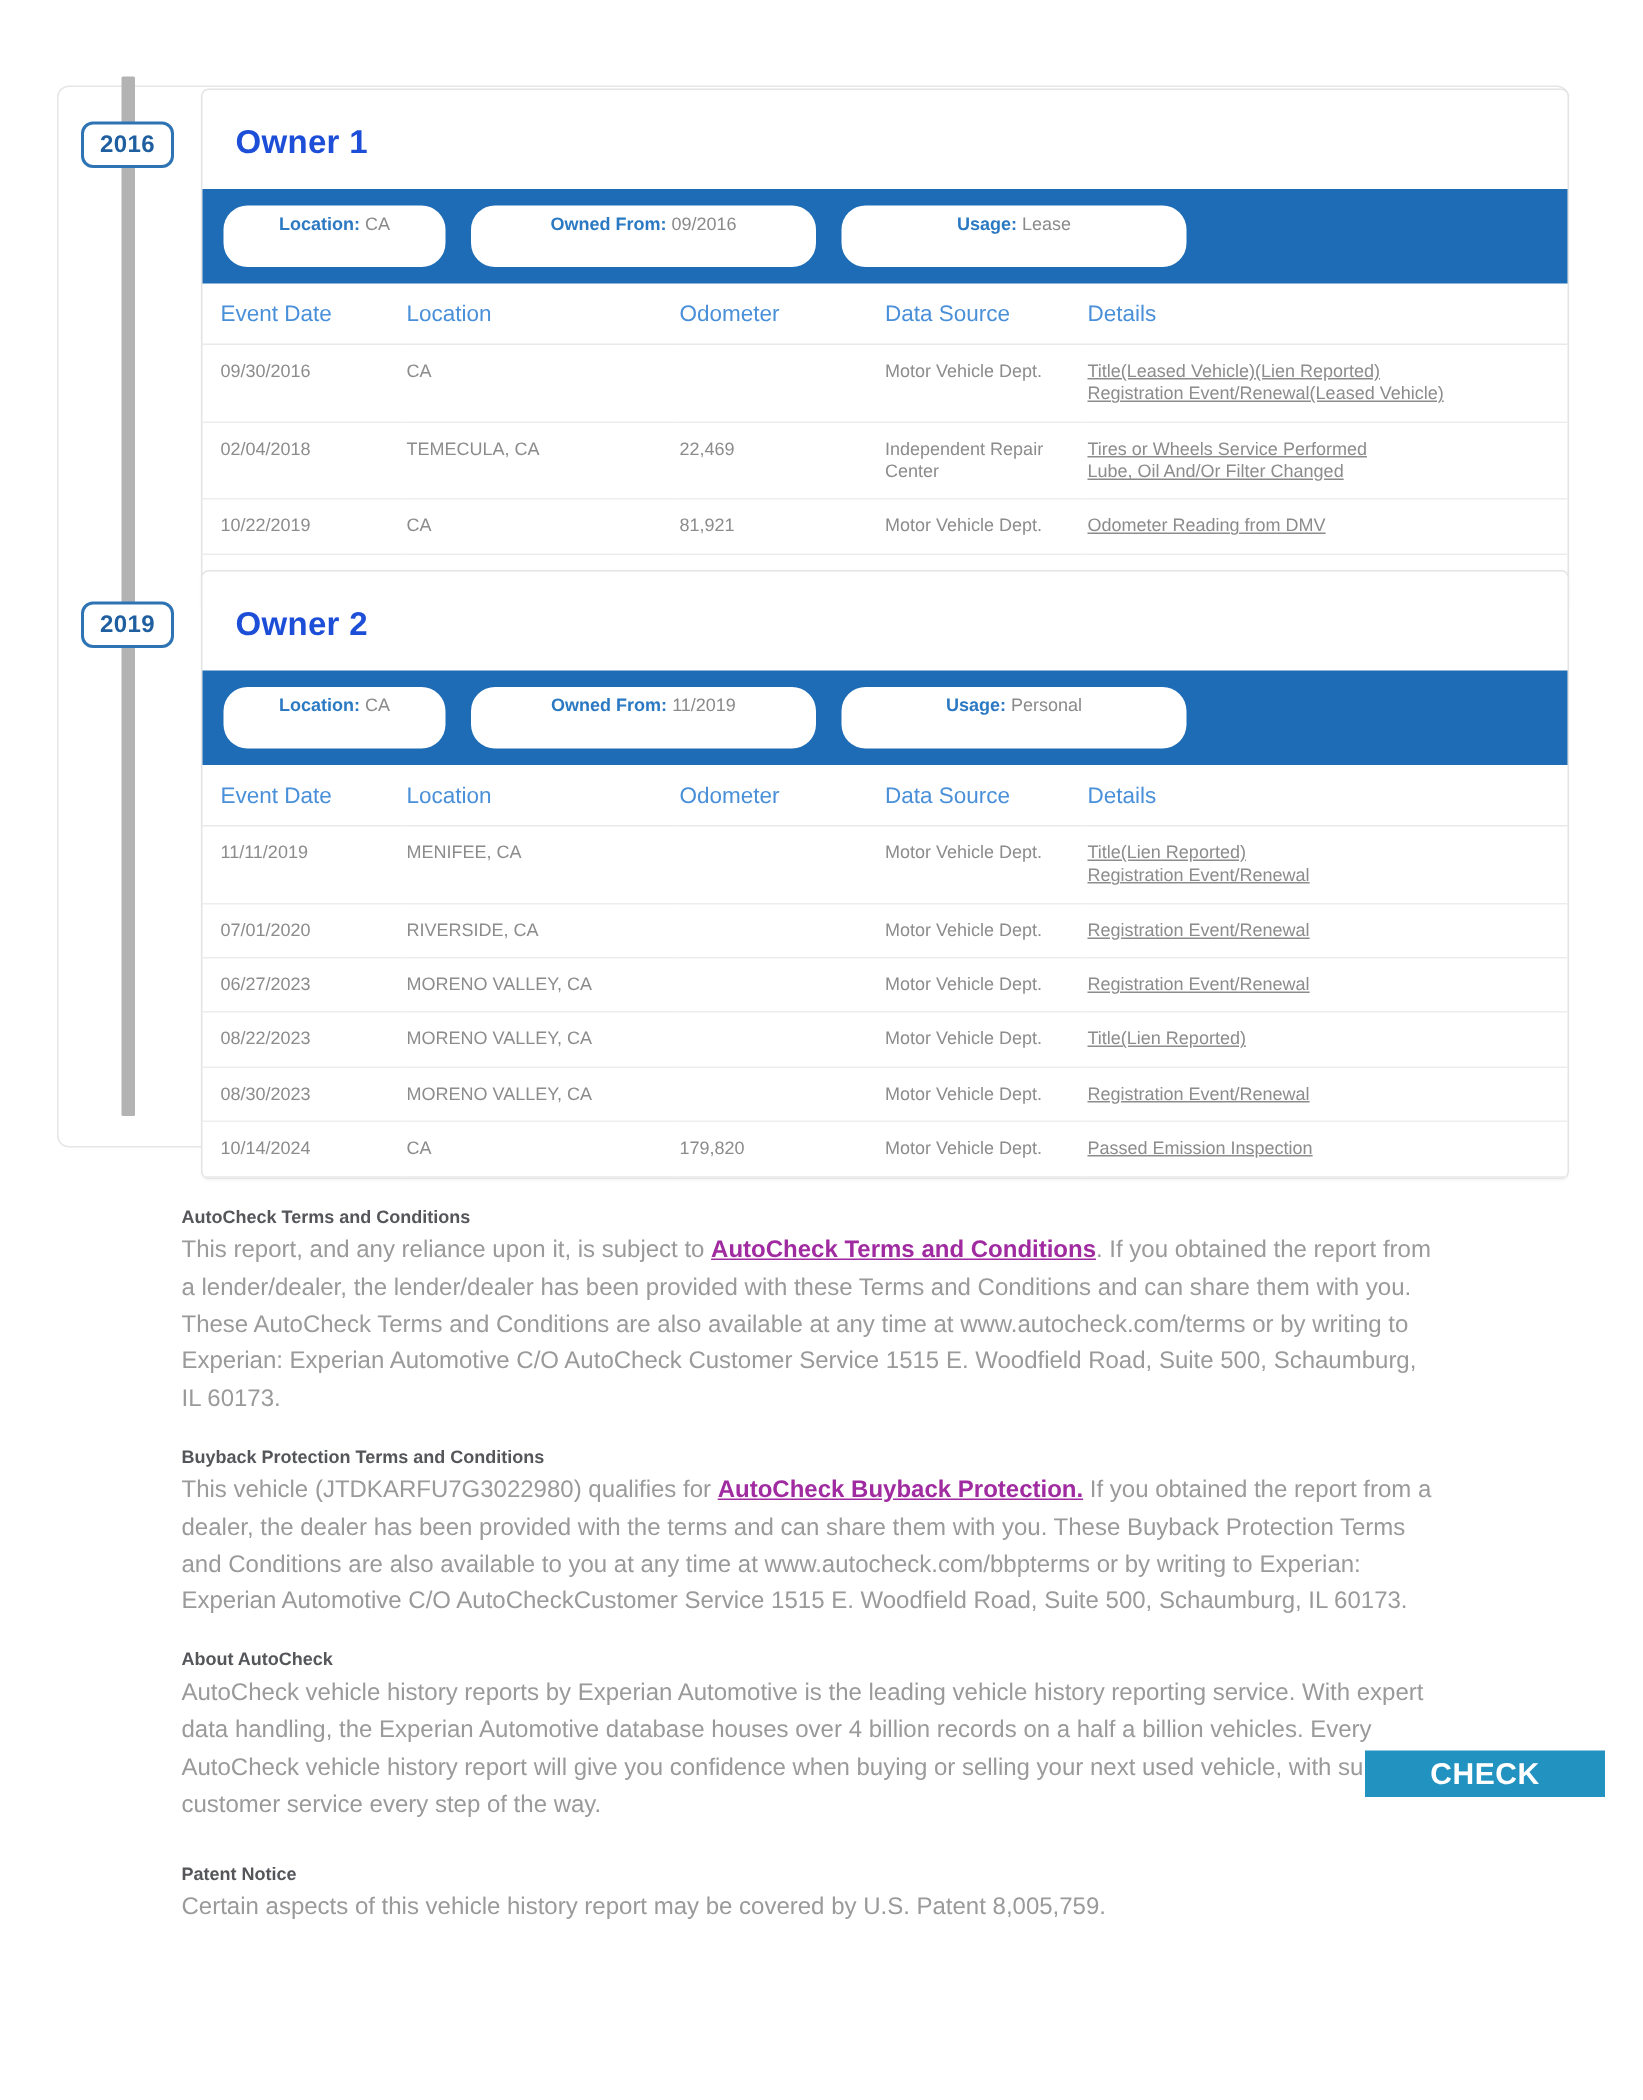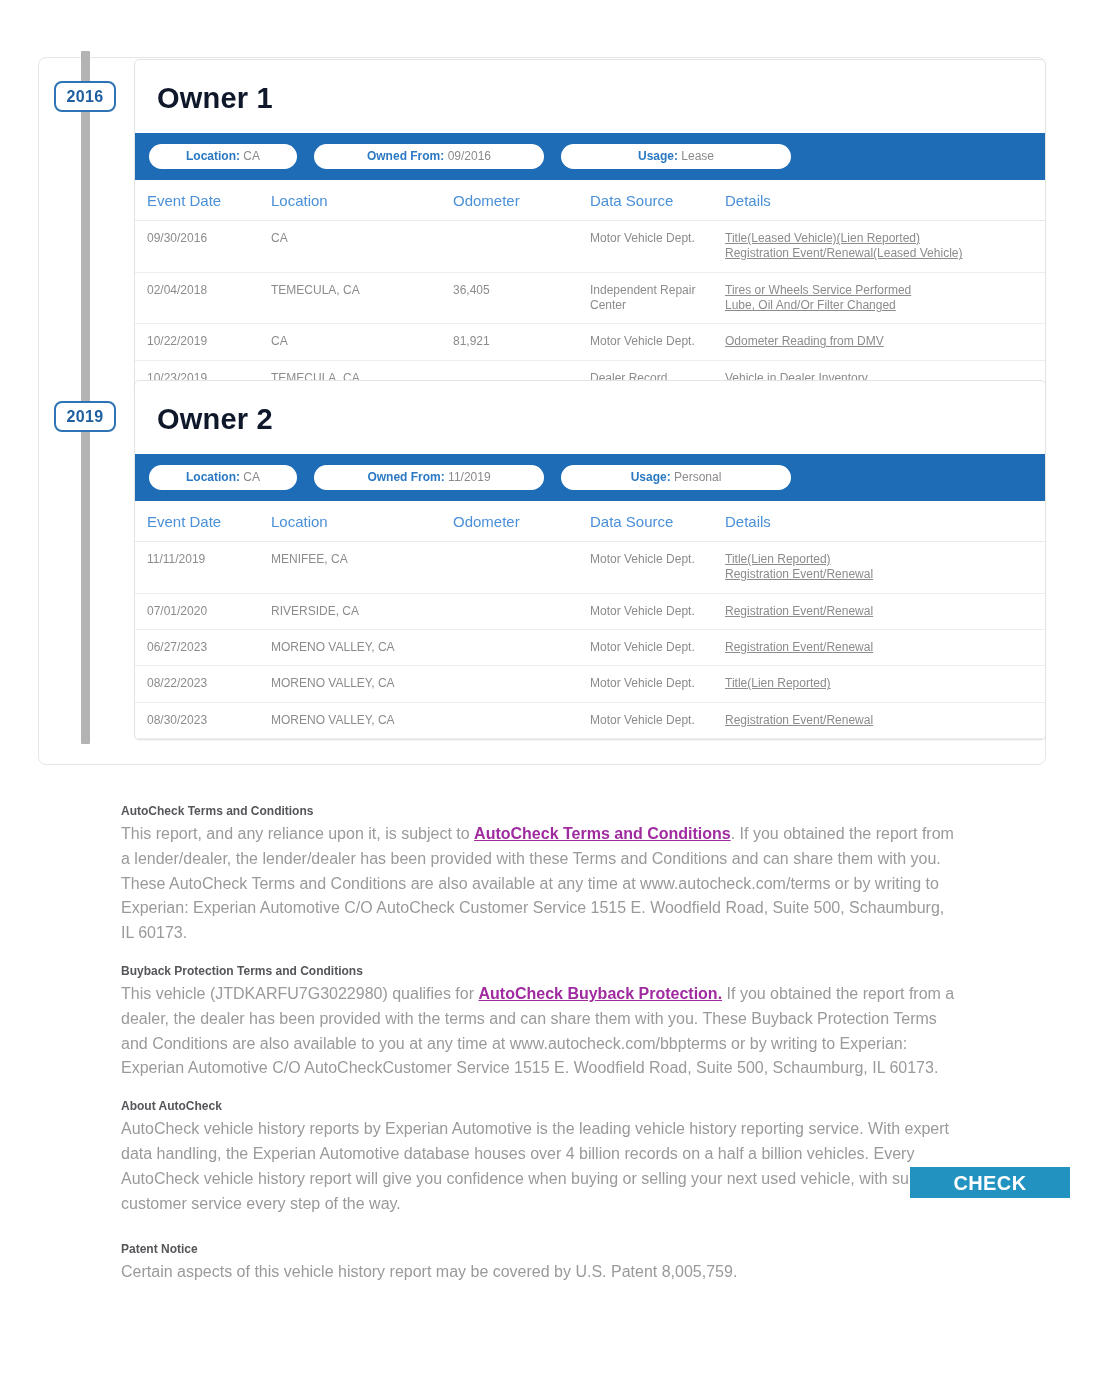--- a/index.html
+++ b/index.html
@@ -63,38 +63,38 @@
     width: 912px;
     background: #ffffff;
     border: 1px solid #e4e4e4;
     border-radius: 5px;
     box-shadow: 0 1px 2px rgba(0,0,0,0.04);
   }
   .owner-card.card-1 { top: 1px; }
   .owner-card.card-2 { top: 322px; }
 
   .owner-title {
-    color: #0f172a;
-    font-size: 29px;
+    color: #1d4ed8;
+    font-size: 22px;
     font-weight: bold;
     padding: 22px 0 18px 22px;
     letter-spacing: 0.2px;
   }
 
   
   .pill-bar {
     background: #1d6cb5;
     padding: 11px 14px;
     display: flex;
     gap: 17px;
   }
   .pill {
     background: #ffffff;
     border-radius: 16px;
-    height: 25px;
+    height: 41px;
     line-height: 25px;
     text-align: center;
     font-size: 12px;
     white-space: nowrap;
   }
   .pill.p1 { width: 148px; }
   .pill.p2 { width: 230px; }
   .pill.p3 { width: 230px; }
   .pill-key {
     color: #2b79c2;
@@ -227,21 +227,21 @@
           <td class="col-odo"></td>
           <td class="col-src">Motor Vehicle Dept.</td>
           <td class="col-det">
             <span class="detail-line">Title(Leased Vehicle)(Lien Reported)</span>
             <span class="detail-line">Registration Event/Renewal(Leased Vehicle)</span>
           </td>
         </tr>
         <tr>
           <td class="col-date">02/04/2018</td>
           <td class="col-loc">TEMECULA, CA</td>
-          <td class="col-odo">36,405</td>
+          <td class="col-odo">22,469</td>
           <td class="col-src">Independent Repair Center</td>
           <td class="col-det">
             <span class="detail-line">Tires or Wheels Service Performed</span>
             <span class="detail-line">Lube, Oil And/Or Filter Changed</span>
           </td>
         </tr>
         <tr>
           <td class="col-date">10/22/2019</td>
           <td class="col-loc">CA</td>
           <td class="col-odo">81,921</td>
@@ -331,20 +331,29 @@
         </tr>
         <tr>
           <td class="col-date">08/30/2023</td>
           <td class="col-loc">MORENO VALLEY, CA</td>
           <td class="col-odo"></td>
           <td class="col-src">Motor Vehicle Dept.</td>
           <td class="col-det">
             <span class="detail-line">Registration Event/Renewal</span>
           </td>
         </tr>
+        <tr>
+          <td class="col-date">10/14/2024</td>
+          <td class="col-loc">CA</td>
+          <td class="col-odo">179,820</td>
+          <td class="col-src">Motor Vehicle Dept.</td>
+          <td class="col-det">
+            <span class="detail-line">Passed Emission Inspection</span>
+          </td>
+        </tr>
       </tbody>
     </table>
   </div>
 </div>
 
 <div class="legal">
 
   <div>
     <div class="legal-h">AutoCheck Terms and Conditions</div>
     <p class="legal-p"><span>This report, and any reliance upon it, is subject to </span><a class="legal-link" href="#">AutoCheck Terms and Conditions</a><span>. If you obtained the report from a lender/dealer, the lender/dealer has been provided with these Terms and Conditions and can share them with you. These AutoCheck Terms and Conditions are also available at any time at www.autocheck.com/terms or by writing to Experian: Experian Automotive C/O AutoCheck Customer Service 1515 E. Woodfield Road, Suite 500, Schaumburg, IL 60173.</span></p>

